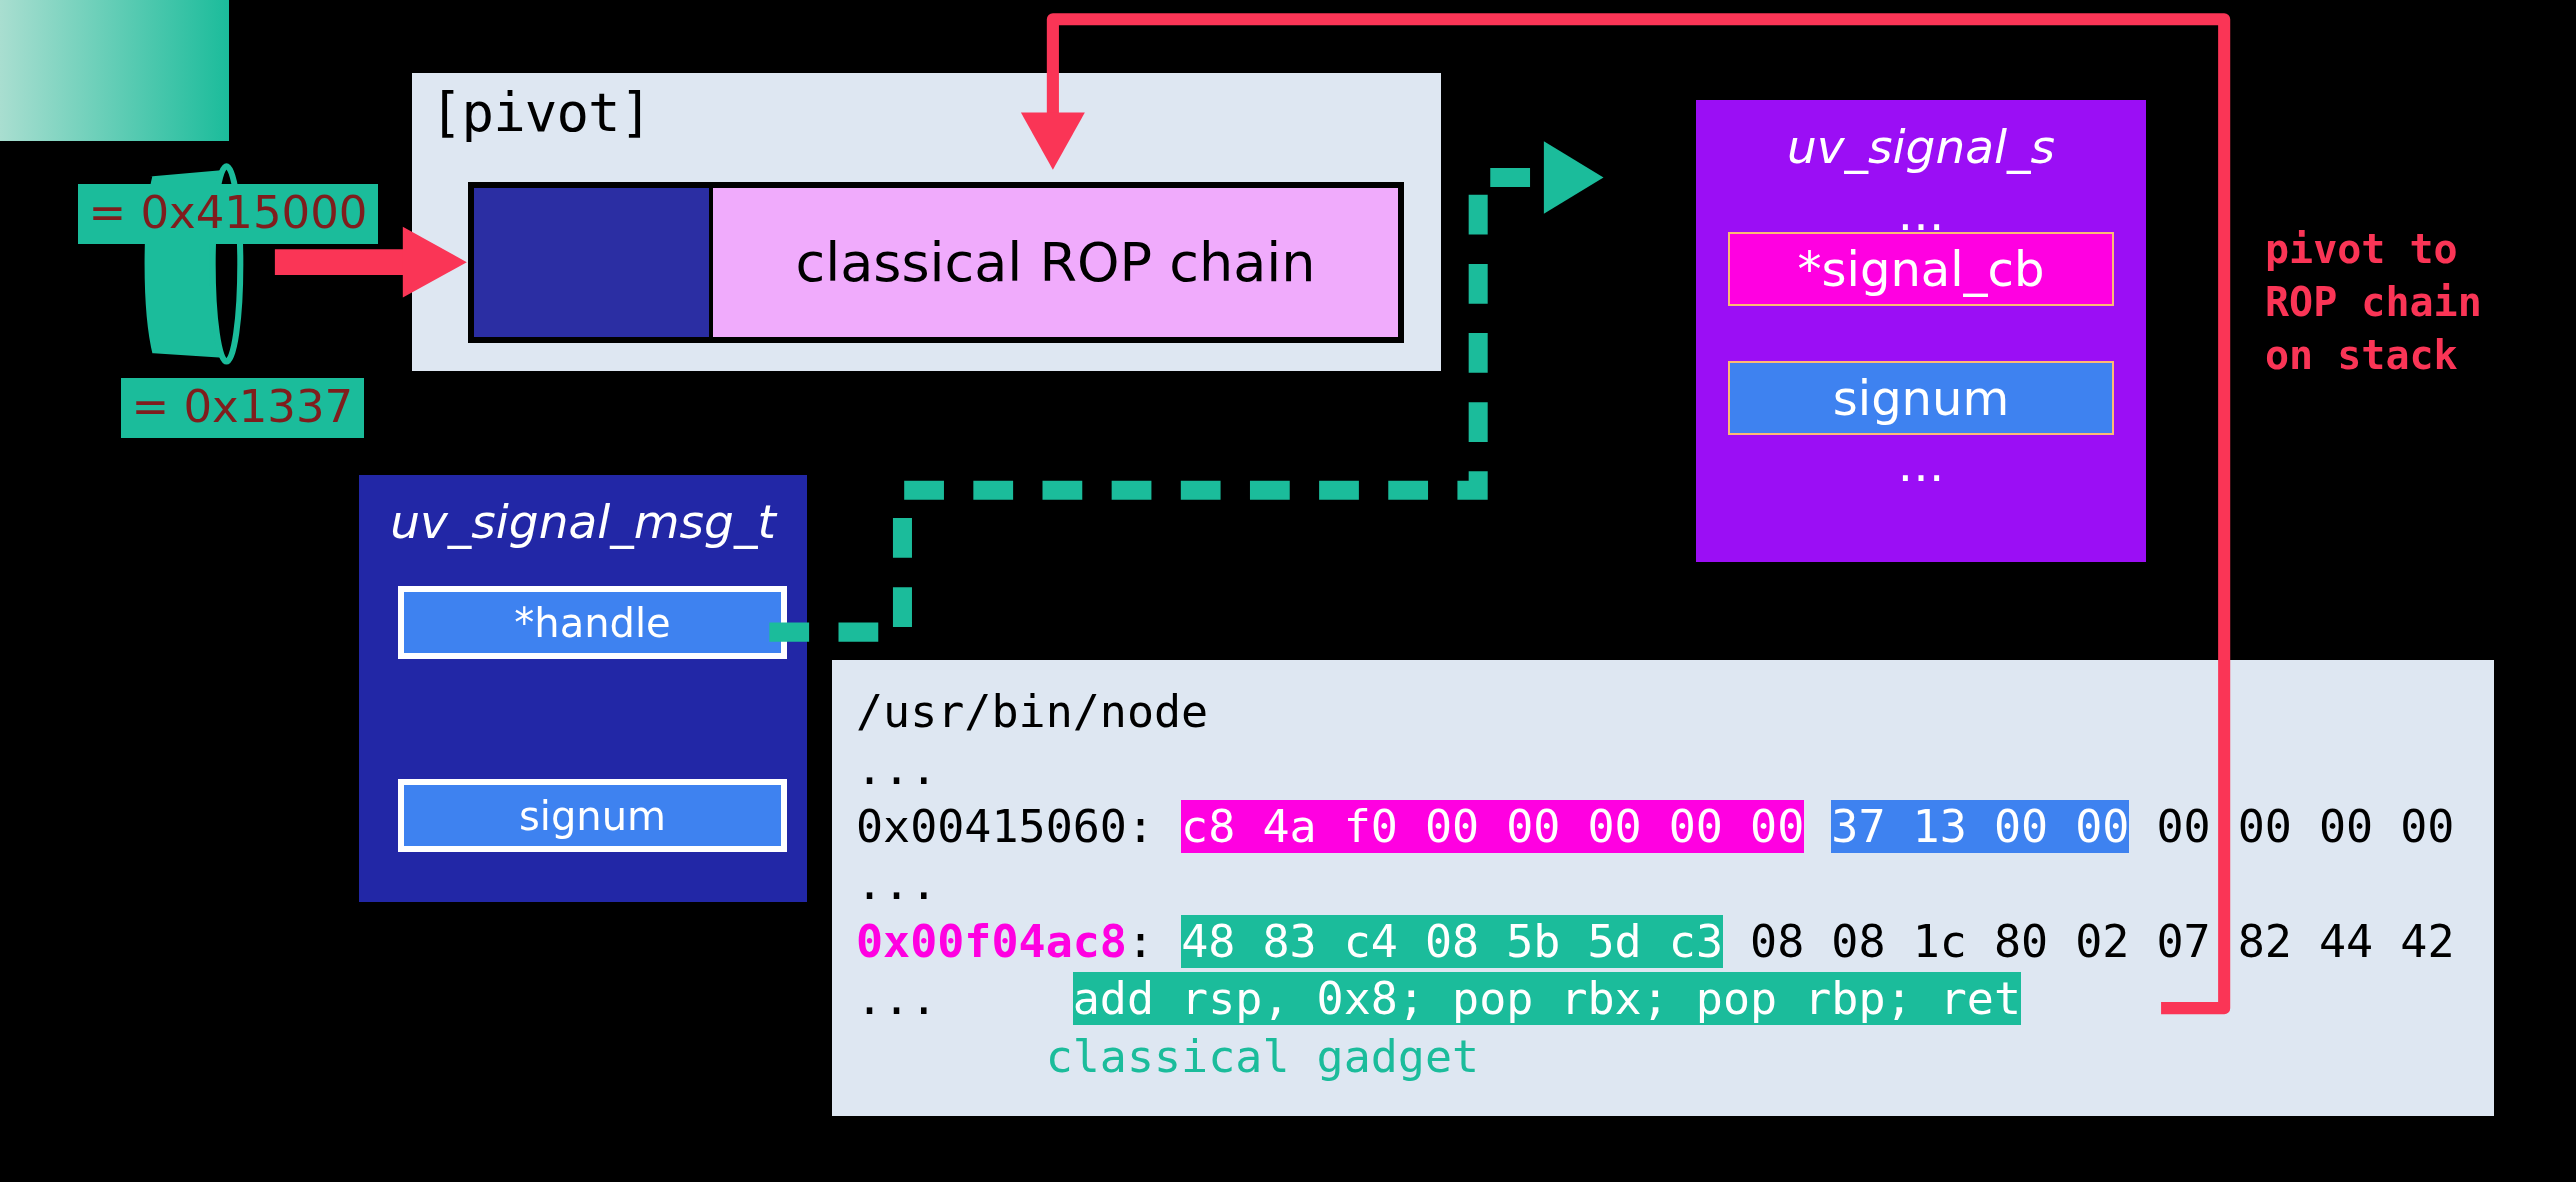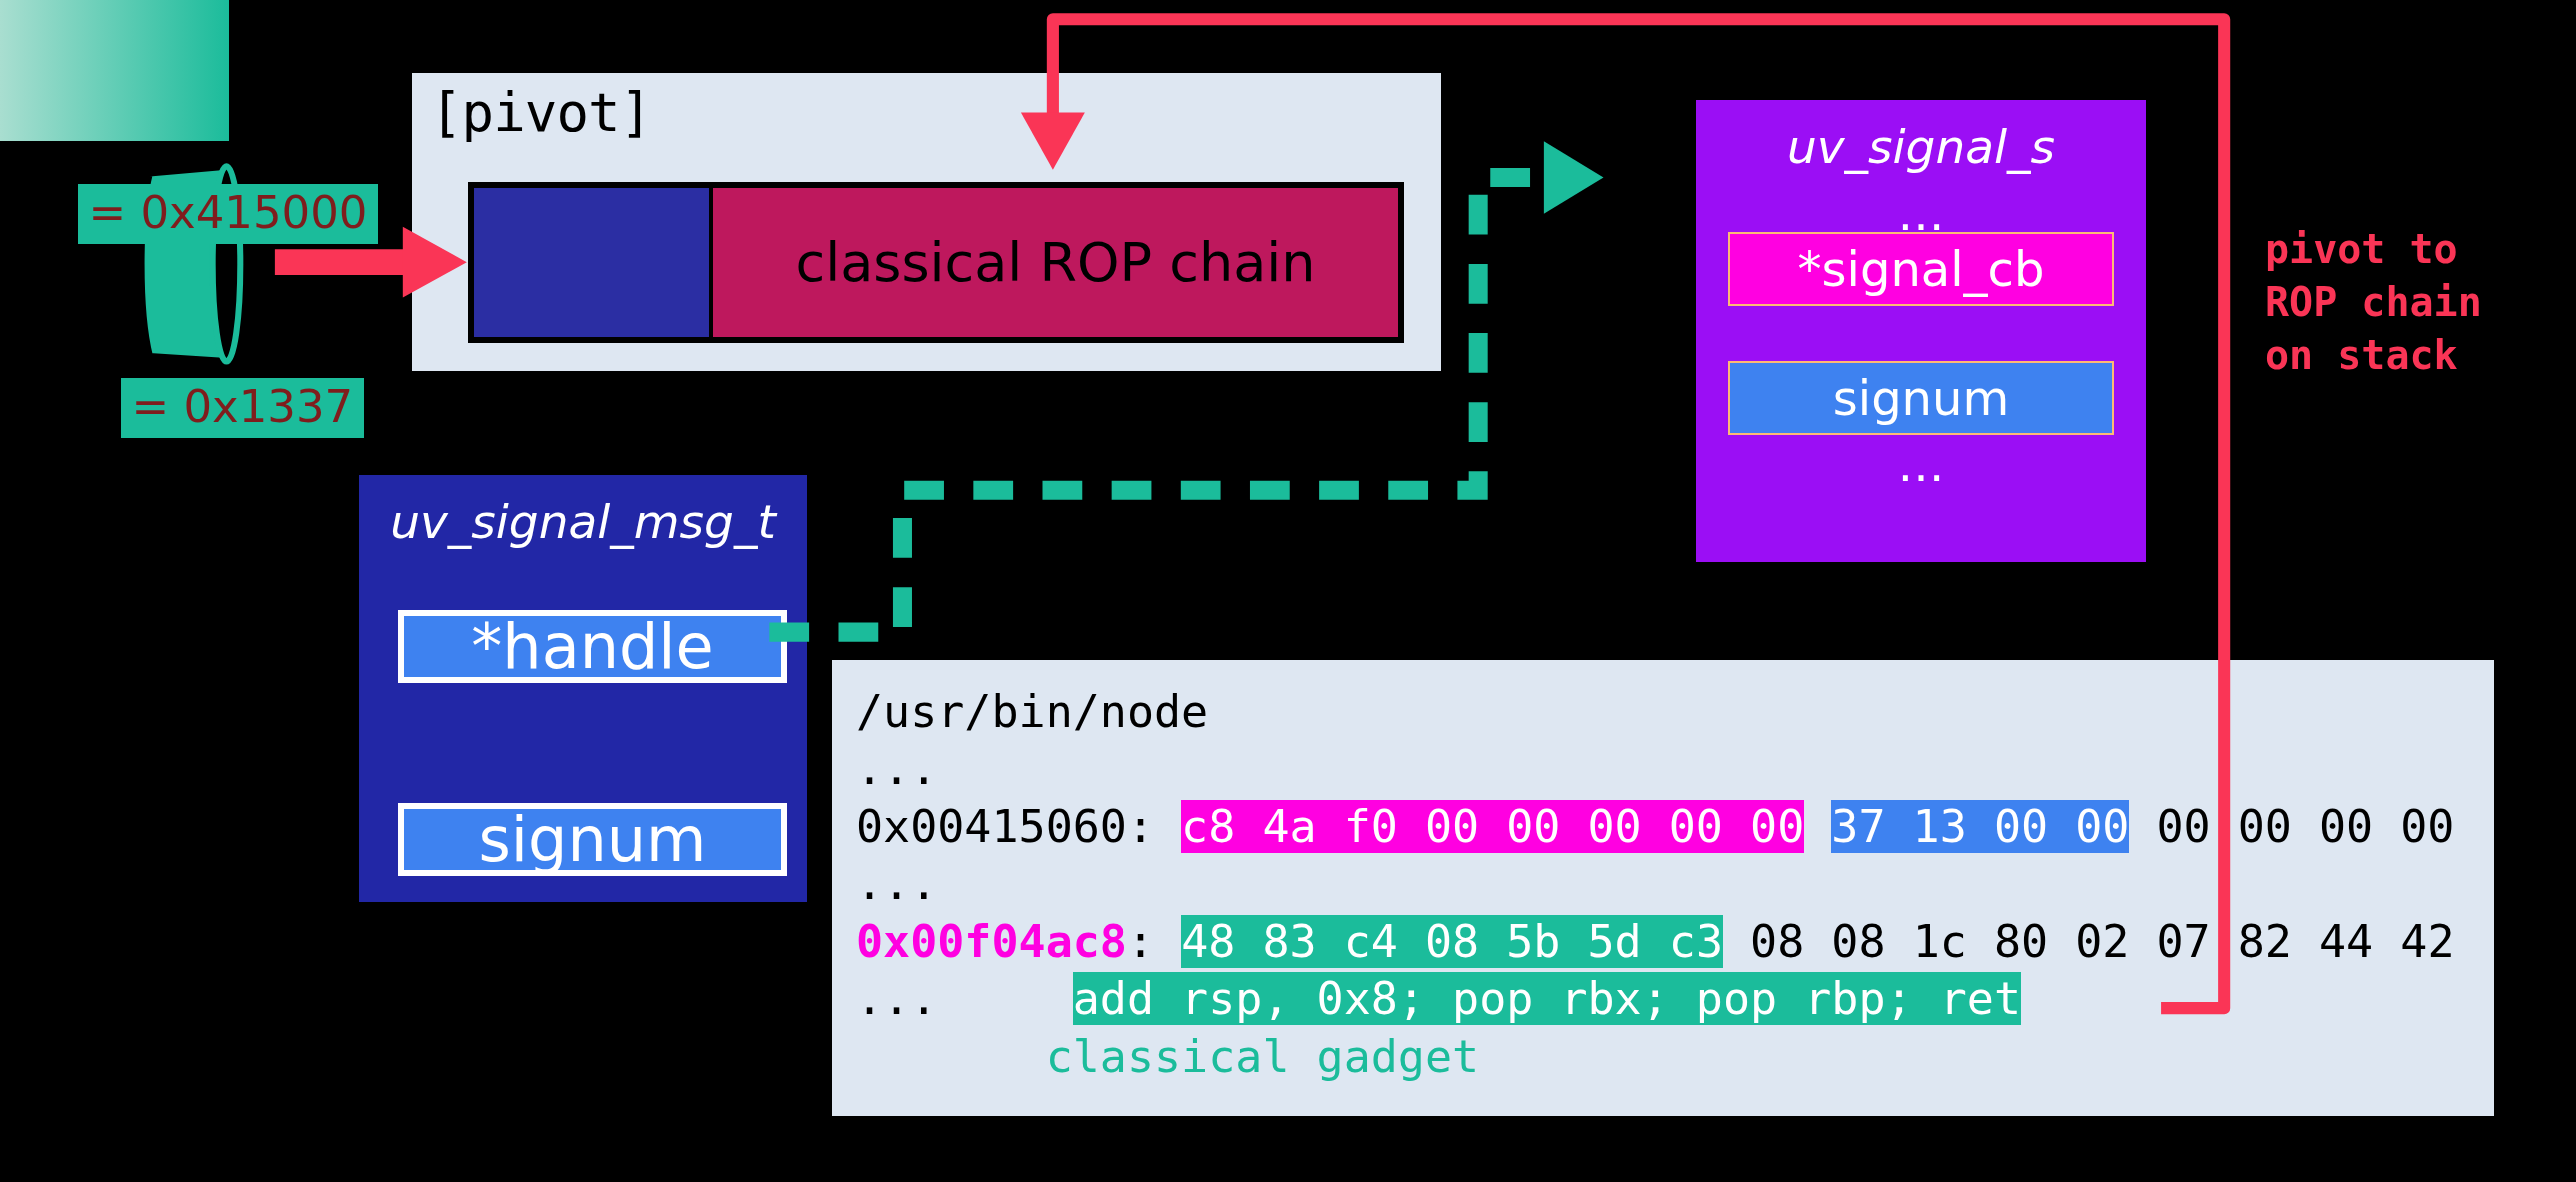--- a/index.html
+++ b/index.html
@@ -13,42 +13,42 @@
   
   #pipe-gradient{left:0;top:223;width:229px;height:141px;
     background:linear-gradient(to right,#a9ded0 0%,#1bbc9b 100%);}
 
   
   #stack-box{left:412px;top:73px;width:1029px;height:298px;background:#dee7f2;}
   #stack-label{left:430px;top:82px;font-size:54px;color:#000;line-height:1.15;
     font-family:"DejaVu Sans Mono",monospace;letter-spacing:-0.9px;}
   #stack-cells{left:468px;top:182px;width:936px;height:161px;border:6px solid #000;display:flex;}
   #cell-saved{width:235px;background:#2b2ea3;border-right:4.3px solid #000;}
-  #cell-rop{flex:1;background:#be185d;display:flex;align-items:center;justify-content:center;}
+  #cell-rop{flex:1;background:#f0abfc;display:flex;align-items:center;justify-content:center;}
   #cell-rop span{font-size:54px;color:#000;white-space:nowrap;}
 
   
   #uv-signal-s{left:1696px;top:100px;width:450px;height:462px;background:#9b0ef5;}
   .us-title{position:absolute;left:0;right:0;top:19px;text-align:center;color:#fff;
      font-size:47px;font-style:italic;}
   .us-dots{position:absolute;left:0;right:0;color:#fff;font-size:47px;text-align:center;}
   #us-dots-top{top:86px;}
   #us-dots-bot{top:337px;}
   .us-field{position:absolute;left:32px;width:386px;height:74px;border:2px solid #fdba74;
      display:flex;align-items:center;justify-content:center;color:#fff;font-size:48px;box-sizing:border-box;}
   #us-signal-cb{top:132px;background:#ff00e1;}
   #us-signum{top:261px;background:#3e82f0;}
 
   
   #uv-msg{left:359px;top:475px;width:448px;height:427px;background:#2227a6;}
   #uv-msg-title{position:absolute;left:0;right:0;top:19px;text-align:center;color:#fff;
       font-size:47px;font-style:italic;}
   .msg-field{position:absolute;left:39px;width:389px;height:73px;border:6px solid #fff;
-      display:flex;align-items:center;justify-content:center;color:#fff;font-size:62px;box-sizing:border-box;
-      background:#3e82f0;margin-top:24px;}
+      display:flex;align-items:center;justify-content:center;color:#fff;font-size:40px;box-sizing:border-box;
+      background:#3e82f0;}
   #msg-handle{top:111px;}
   #msg-signum{top:304px;}
   .msg-val{position:absolute;background:#1bbc9b;color:#7f1d1d;font-size:45px;
       padding:1.7px 10.4px 5.2px 10.4px;white-space:nowrap;}
   #msg-handle-val{left:78px;top:184px;}
   #msg-signum-val{left:121px;top:378px;}
 
   
   #hexdump{left:832px;top:660px;width:1662px;height:456px;background:#dee7f2;}
   #hex-inner{position:absolute;left:24px;top:22.5px;right:0;bottom:0;

